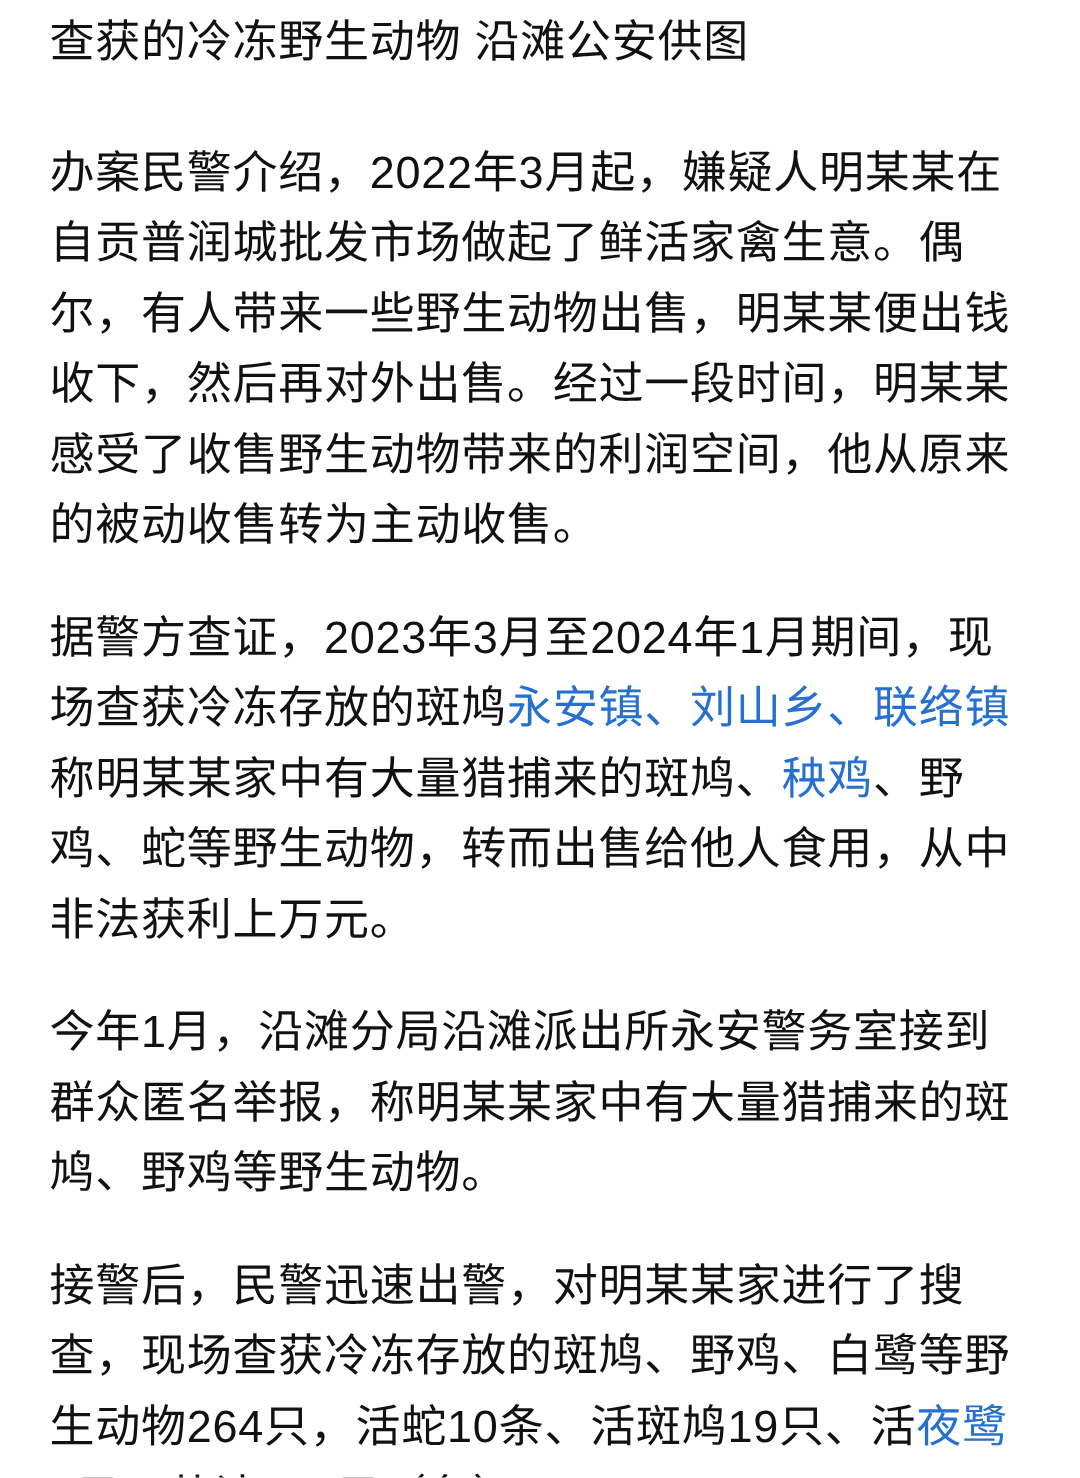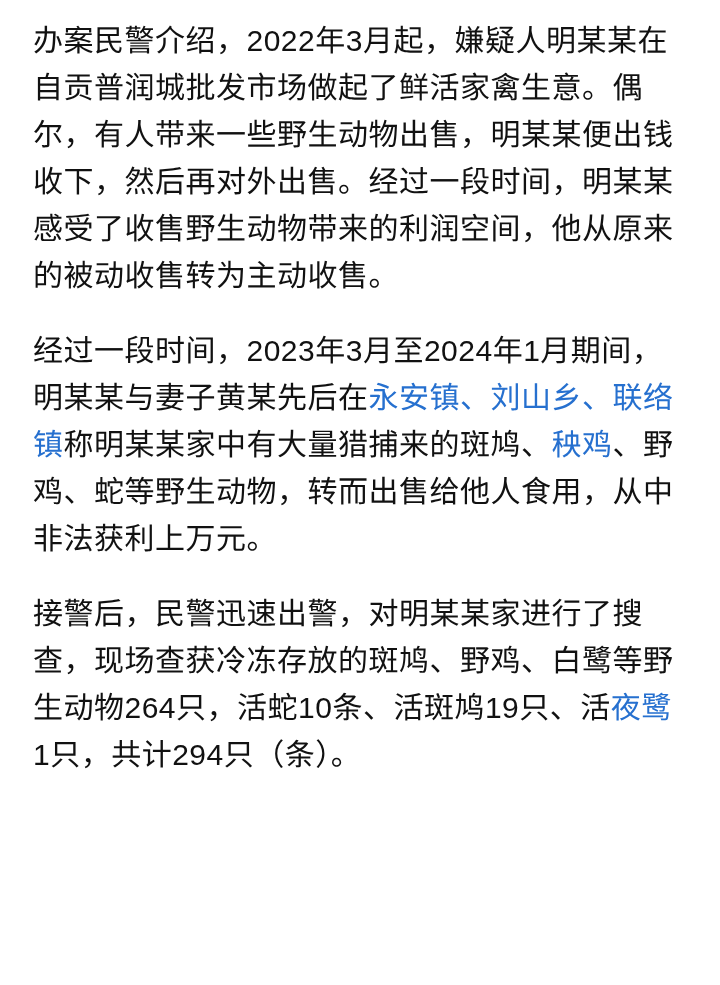--- a/index.html
+++ b/index.html
@@ -30,18 +30,20 @@
   .link {
     color: var(--link-color);
     text-decoration: none;
     cursor: pointer;
   }
 </style>
 </head>
 <body>
 
 <main class="article">
+  <p class="caption">查获的冷冻野生动物 沿滩公安供图</p>
   <div id="paragraphs">
       <p class="para"><span>办案民警介绍，2022年3月起，嫌疑人明某某在自贡普润城批发市场做起了鲜活家禽生意。偶尔，有人带来一些野生动物出售，明某某便出钱收下，然后再对外出售。经过一段时间，明某某感受了收售野生动物带来的利润空间，他从原来的被动收售转为主动收售。</span></p>
-      <p class="para"><span>经过一段时间，2023年3月至2024年1月期间，明某某与妻子黄某先后在</span><a class="link" href="#">永安镇、刘山乡、联络镇</a><span>称明某某家中有大量猎捕来的斑鸠、</span><a class="link" href="#">秧鸡</a><span>、野鸡、蛇等野生动物，转而出售给他人食用，从中非法获利上万元。</span></p>
+      <p class="para"><span>据警方查证，2023年3月至2024年1月期间，现场查获冷冻存放的斑鸠</span><a class="link" href="#">永安镇、刘山乡、联络镇</a><span>称明某某家中有大量猎捕来的斑鸠、</span><a class="link" href="#">秧鸡</a><span>、野鸡、蛇等野生动物，转而出售给他人食用，从中非法获利上万元。</span></p>
+      <p class="para"><span>今年1月，沿滩分局沿滩派出所永安警务室接到群众匿名举报，称明某某家中有大量猎捕来的斑鸠、野鸡等野生动物。</span></p>
       <p class="para"><span>接警后，民警迅速出警，对明某某家进行了搜查，现场查获冷冻存放的斑鸠、野鸡、白鹭等野生动物264只，活蛇10条、活斑鸠19只、活</span><a class="link" href="#">夜鹭</a><span>1只，共计294只（条）。</span></p>
     </div>
 </main>
 
 </body></html>

